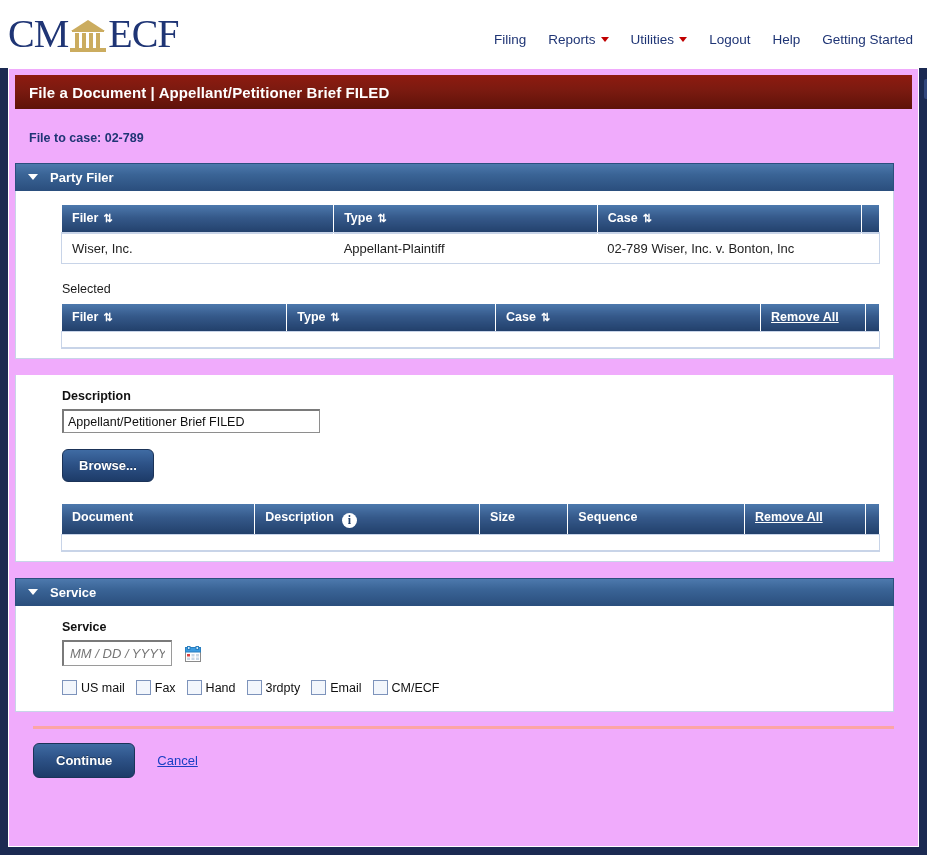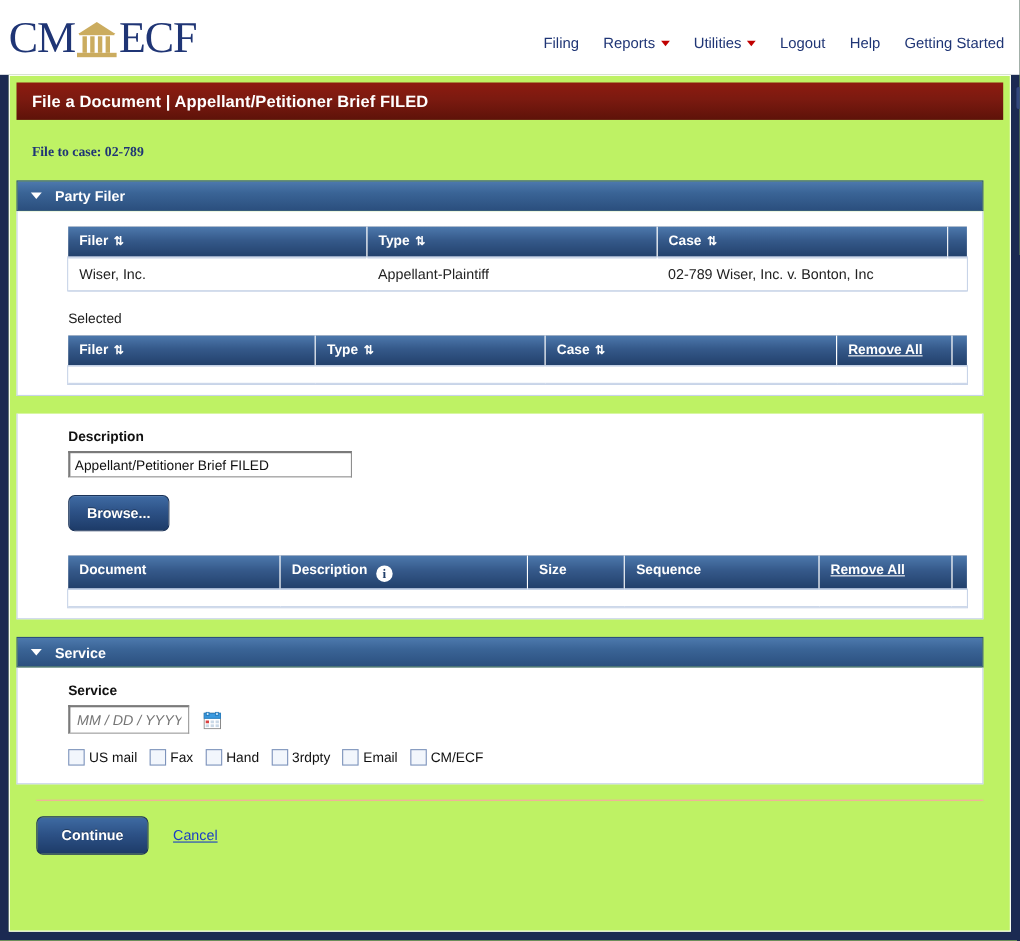--- a/index.html
+++ b/index.html
@@ -84,21 +84,21 @@
     border-left: 4px solid transparent;
     border-right: 4px solid transparent;
     border-top: 5px solid #c00000;
     display: inline-block;
   }
 
   
   .frame {
     position: relative;
     margin: 0 8px;
-    background: #bef264;
+    background: #f0abfc;
     border: 1px solid #ffffff;
     height: 779px;
   }
   .expand-btn {
     position: absolute;
     right: -26px;
     top: 10px;
     width: 20px; height: 20px;
     background: #32477d;
     border-radius: 2px;
@@ -120,21 +120,20 @@
     letter-spacing: 0.1px;
   }
 
   .page-body { padding: 0 6px; }
 
   .file-to-case {
     color: #1f3575;
     font-weight: bold;
     font-size: 12.5px;
     margin: 22px 0 18px 14px;
-    font-family: Liberation Serif, serif;
   }
 
   
   .panel { margin: 0 18px 0 0; }
   .panel-header {
     background: linear-gradient(to bottom, #4d79ad 0%, #3a6496 40%, #2b4f7e 100%);
     height: 28px;
     display: flex;
     align-items: center;
     padding-left: 12px;
@@ -286,21 +285,21 @@
     border: 1px solid #7d93bb;
     background: #f2f6fc;
     display: inline-block;
     cursor: pointer;
   }
   .checkrow .cbitem { display: inline-flex; align-items: center; gap: 4px; margin-right: 7px; }
 
   
   .footer {
     margin: 14px 18px 0 18px;
-    border-top: 1px solid #fca5a5;
+    border-top: 3px solid #fca5a5;
     padding-top: 14px;
     display: flex;
     align-items: center;
     gap: 22px;
   }
   .link {
     color: #1a3fc4;
     text-decoration: underline;
     font-size: 13px;
     cursor: pointer;

